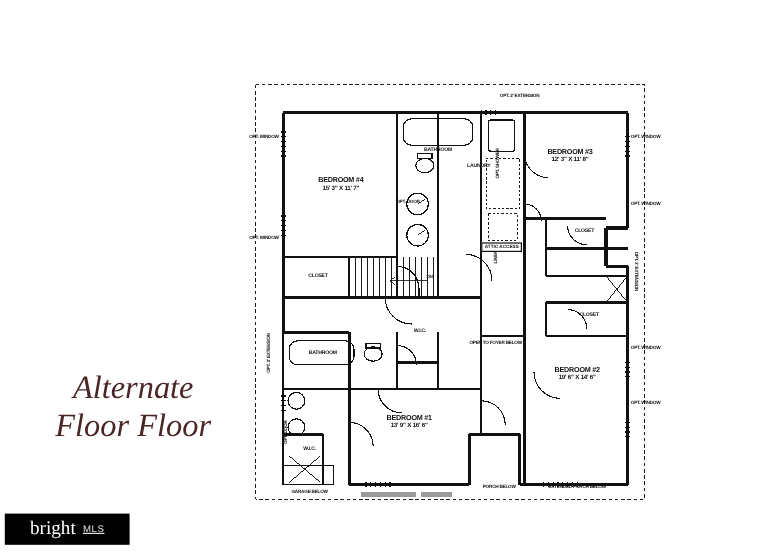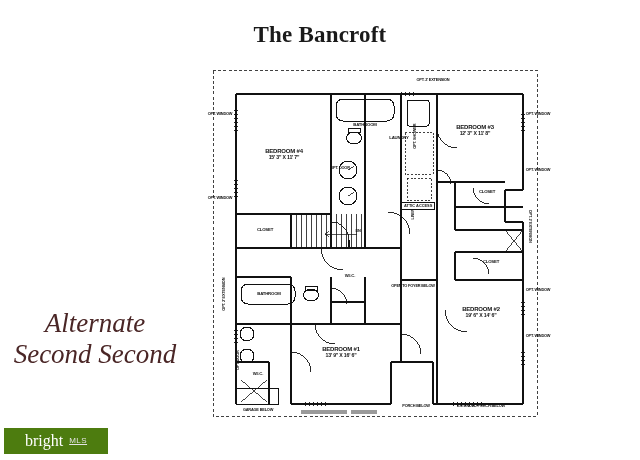--- a/index.html
+++ b/index.html
@@ -9,30 +9,30 @@
   }
   #stage{position:absolute;left:0;top:0;width:640px;height:460px;}
 
   
   .plan-title{
     position:absolute;left:0;top:22px;width:640px;text-align:center;
     font-family:"Liberation Serif",serif;font-weight:bold;font-size:23px;
     color:#1a1a1a;letter-spacing:.2px;
   }
   .alt-title{
-    position:absolute;left:0;top:308px;width:190px;text-align:center;
+    position:absolute;left:16px;top:308px;width:190px;text-align:center;
     font-family:"Liberation Serif",serif;font-style:italic;font-size:27px;
     line-height:31px;color:#4a2626;
   }
   .alt-title span{display:block;}
 
   
   .logo{
     position:absolute;left:4px;top:428px;width:104px;height:26px;
-    background:#4d7c0f;display:flex;align-items:center;justify-content:center;gap:6px;
+    background:#000000;display:flex;align-items:center;justify-content:center;gap:6px;
   }
   .logo .lg-word{
     font-family:"Liberation Serif",serif;font-size:16px;color:#ffffff;
     position:relative;line-height:16px;
   }
   .logo .lg-mls{font-size:8px;color:#e3e3e3;letter-spacing:.5px;line-height:16px;text-decoration:underline;}
 
   
   #plan{position:absolute;left:205px;top:62px;width:340px;height:362px;}
   #plan svg{display:block;}
@@ -53,25 +53,24 @@
     font-size:3.9px;font-weight:bold;text-align:center;color:#111;
     font-family:"Liberation Sans",sans-serif;line-height:1.15;padding:1px 2px;
     white-space:nowrap;
   }
 </style>
 </head>
 <body>
 
 <div id="stage">
 
-  <div class="plan-title">The Bancroft</div>
 
   <div class="alt-title">
     <span>Alternate</span>
-    <span>Second Second</span>
+    <span>Floor Floor</span>
   </div>
 
   <div class="logo">
     <span class="lg-word">bright</span>
     <span class="lg-mls">MLS</span>
   </div>
 
   <div id="plan">
     <svg width="340" height="362" viewBox="0 0 340 362">
       <g fill="none" stroke="#111" stroke-width="1" shape-rendering="crispEdges">

